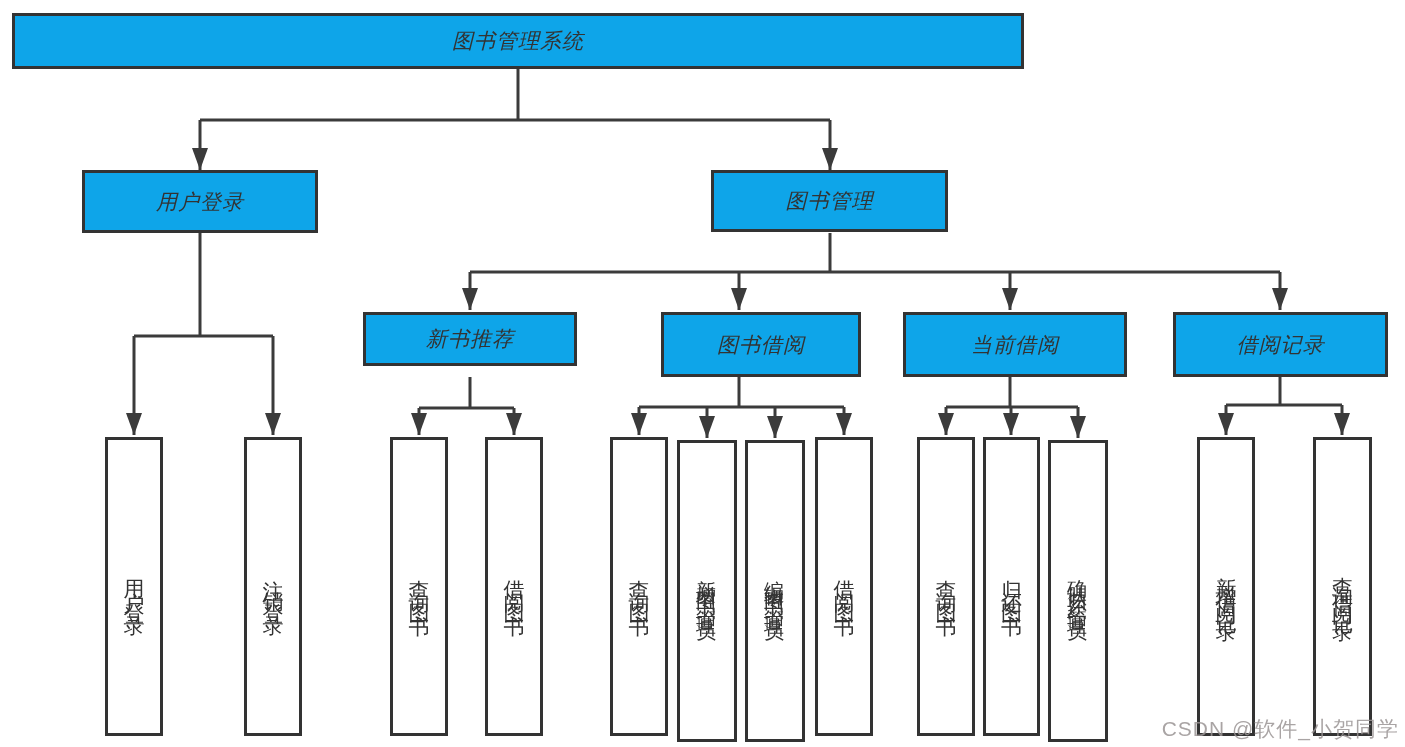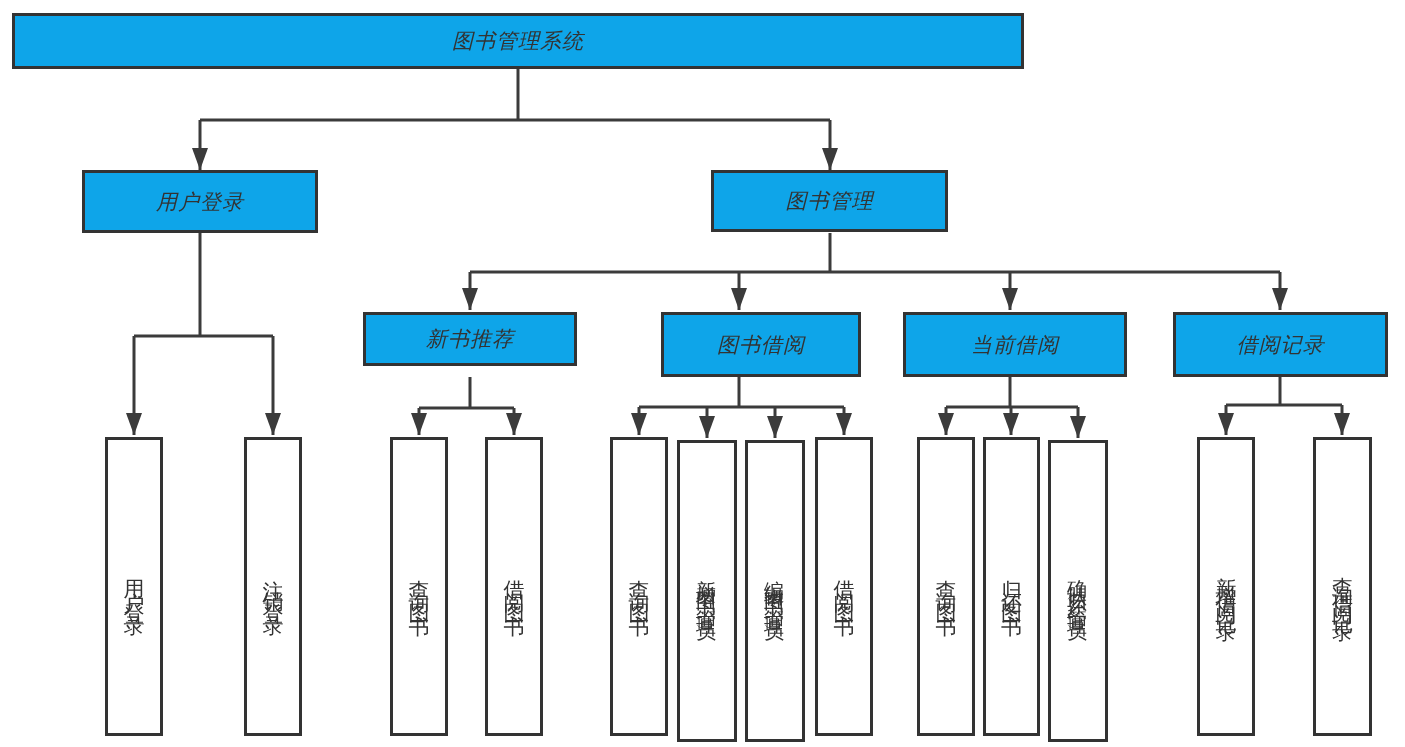--- a/index.html
+++ b/index.html
@@ -182,14 +182,15 @@
     <span class="vt vt9">确认归还（管理员）</span>
   </div>
 
   <div class="vbox" style="left:1197px; top:437px; width:58px; height:299px;">
     <span class="vt vt6">新增借阅记录</span>
   </div>
   <div class="vbox" style="left:1313px; top:437px; width:59px; height:299px;">
     <span class="vt vt6">查询借阅记录</span>
   </div>
 
+  <div class="watermark">CSDN @软件_小贺同学</div>
 
 </div>
 
 </body></html>

